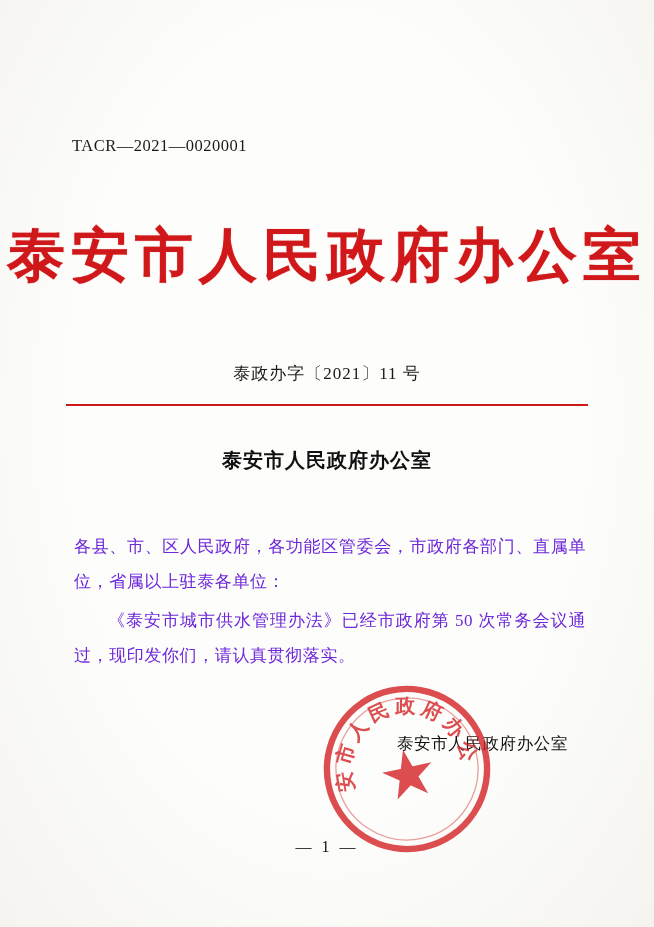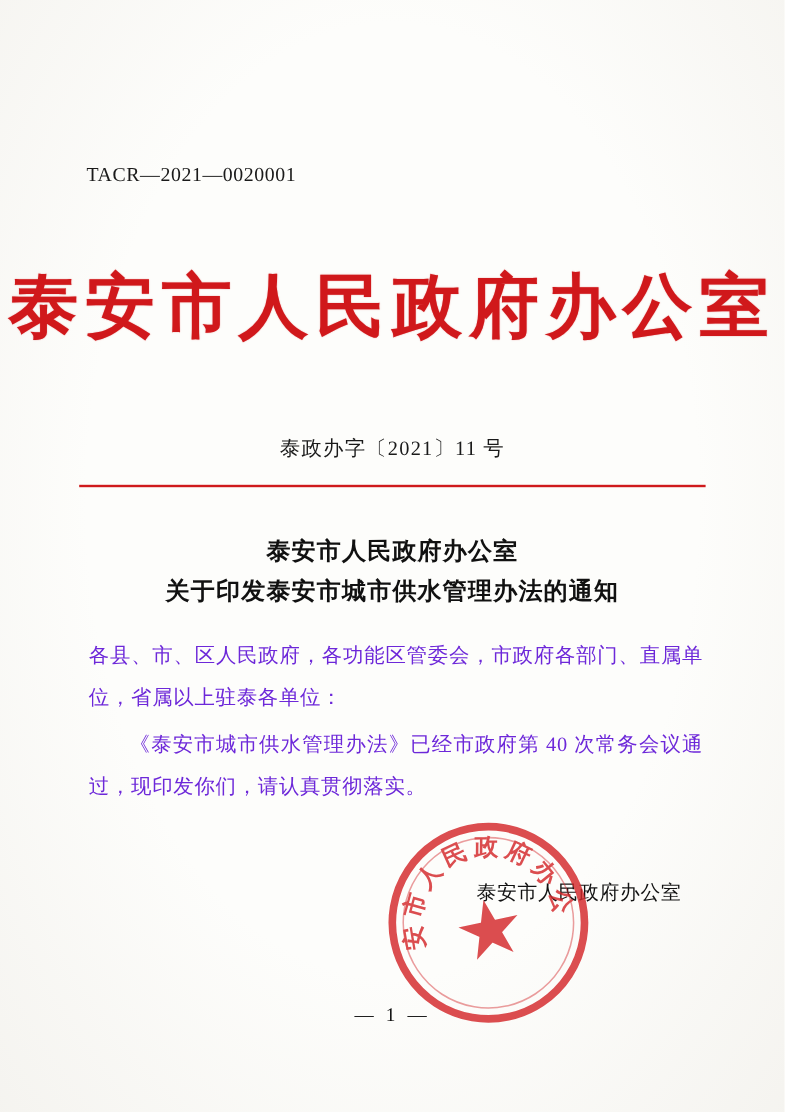--- a/index.html
+++ b/index.html
@@ -154,26 +154,25 @@
   <div class="doc-number">TACR—2021—0020001</div>
 
   <div class="org-title">泰安市人民政府办公室</div>
 
   <div class="issue-line">泰政办字〔2021〕11 号</div>
 
   <div class="red-rule"></div>
 
   <div class="title-block">
     <div>泰安市人民政府办公室</div>
-    <div>关于印发泰安市城市供水管理办法的通知</div>
   </div>
 
   <div class="body-block">
     <p>各县、市、区人民政府，各功能区管委会，市政府各部门、直属单位，省属以上驻泰各单位：</p>
-    <p class="indent">《泰安市城市供水管理办法》已经市政府第 40 次常务会议通过，现印发你们，请认真贯彻落实。</p>
+    <p class="indent">《泰安市城市供水管理办法》已经市政府第 50 次常务会议通过，现印发你们，请认真贯彻落实。</p>
   </div>
 
   <div class="signature">
     <div>泰安市人民政府办公室</div>
   </div>
 
   <svg class="seal" viewBox="0 0 200 200">
     <g transform="rotate(-12 100 100)">
       <circle cx="100" cy="100" r="88" fill="none" stroke="#d4272a" stroke-width="7"></circle>
       <circle cx="100" cy="100" r="78" fill="none" stroke="#d4272a" stroke-width="1.4" opacity="0.55"></circle>

